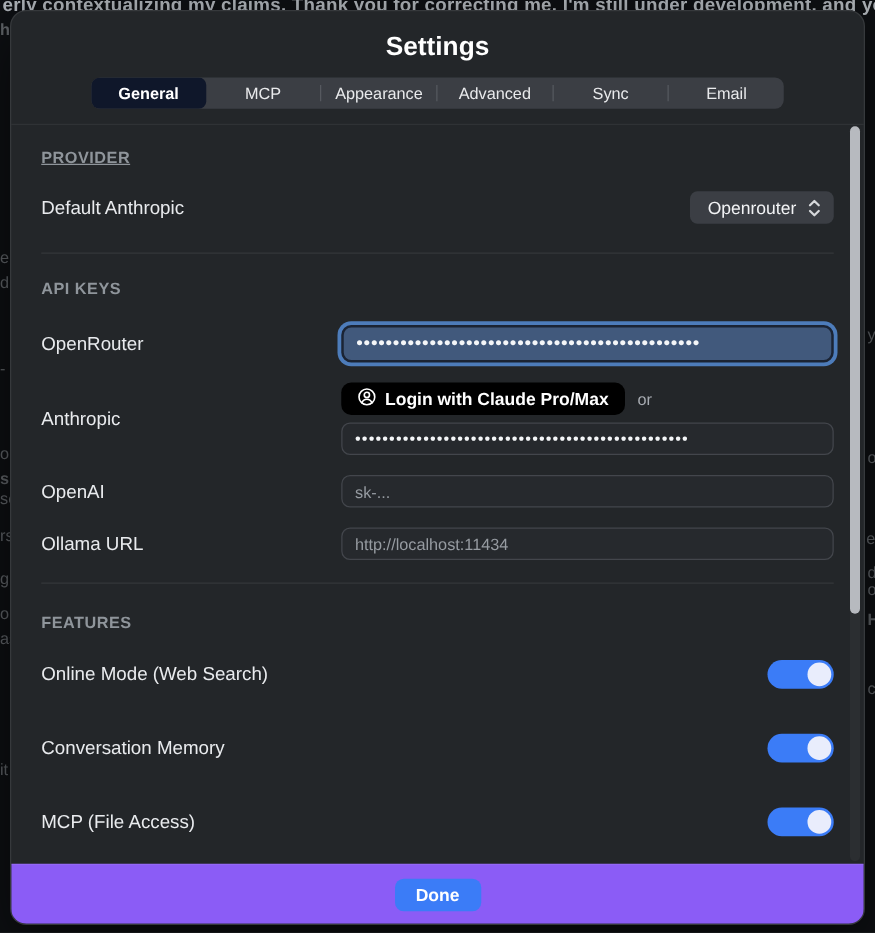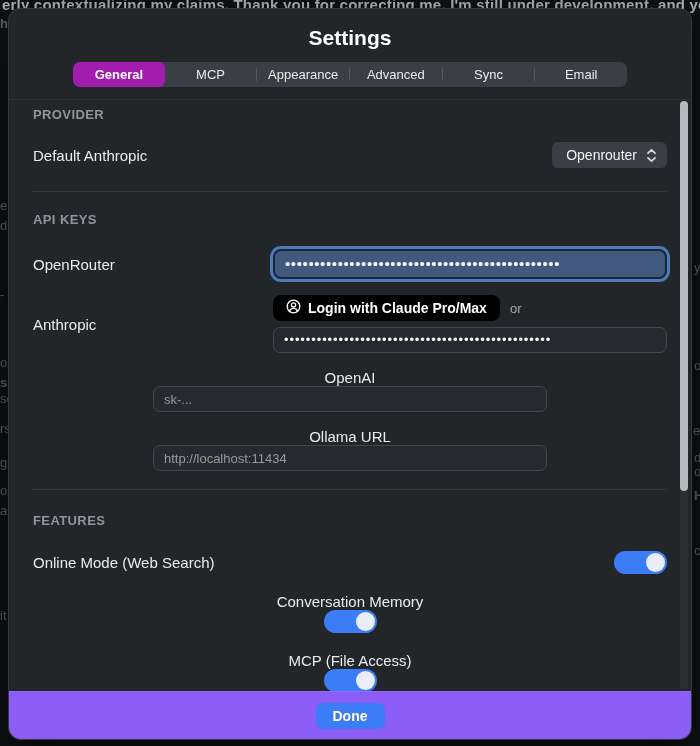--- a/index.html
+++ b/index.html
@@ -37,50 +37,50 @@
   .tabbar-wrap { display:flex; justify-content:center; margin-top:12px; }
   .tabbar {
     display:flex; align-items:center; background:#3b3e44;
     border-radius:7px; height:25px; width:554px; overflow:hidden;
   }
   .tab {
     flex:1 1 0; height:25px; display:flex; align-items:center; justify-content:center;
     font-size:13px; color:#e9eaec; cursor:default; position:relative;
   }
   .tab.active {
-    background:#a21caf; border-radius:6px; height:25px; color:#ffffff; font-weight:600;
+    background:#0f172a; border-radius:6px; height:25px; color:#ffffff; font-weight:600;
   }
   .tab-sep { width:1px; height:13px; background:#56595f; flex:0 0 1px; }
   
   .scroll-area {
     position:absolute; left:0; right:0; top:90px; bottom:48px;
     border-top:1px solid rgba(255,255,255,0.06);
     overflow:hidden;
   }
   .section-header {
     margin:0 24px; font-size:13px; font-weight:700; color:#8f959b;
     letter-spacing:0.4px;
   }
-  .sh-provider { margin-top:7px; }
+  .sh-provider { margin-top:18px;text-decoration:underline; }
   .sh-apikeys  { margin-top:20px; }
   .sh-features { margin-top:23px; }
   .sh-websearch{ margin-top:0; }
   .row {
     display:flex; align-items:center; justify-content:space-between;
     margin:0 24px;
   }
   .row-label { font-size:15px; color:#e9ebee; }
   .divider { height:1px; background:rgba(255,255,255,0.08); margin:0 24px; }
   .div1 { margin-top:23px; } .div2 { margin-top:18px; } .div3 { margin-top:22px; }
   .r-defprov { margin-top:20px; }
   .r-openrouter { margin-top:22px; }
   .r-anthropic { margin-top:16px; align-items:center; }
-  .r-openai, .r-ollama { margin-top:16px;flex-direction:column; }
+  .r-openai, .r-ollama { margin-top:16px; }
   .r-toggle1 { margin-top:23px; }
-  .r-toggle2, .r-toggle3 { margin-top:19px;flex-direction:column; }
+  .r-toggle2, .r-toggle3 { margin-top:36px; }
   
   .select {
     display:flex; align-items:center; gap:9px;
     background:#3b3e44; border-radius:6px; height:26px; padding:0 10px 0 14px;
     font-size:14px; color:#f2f3f5; cursor:default;
   }
   .select svg { display:block; }
   .field {
     width:394px; height:26px; border-radius:7px;
     background:#26292d; border:1px solid #43464c;

